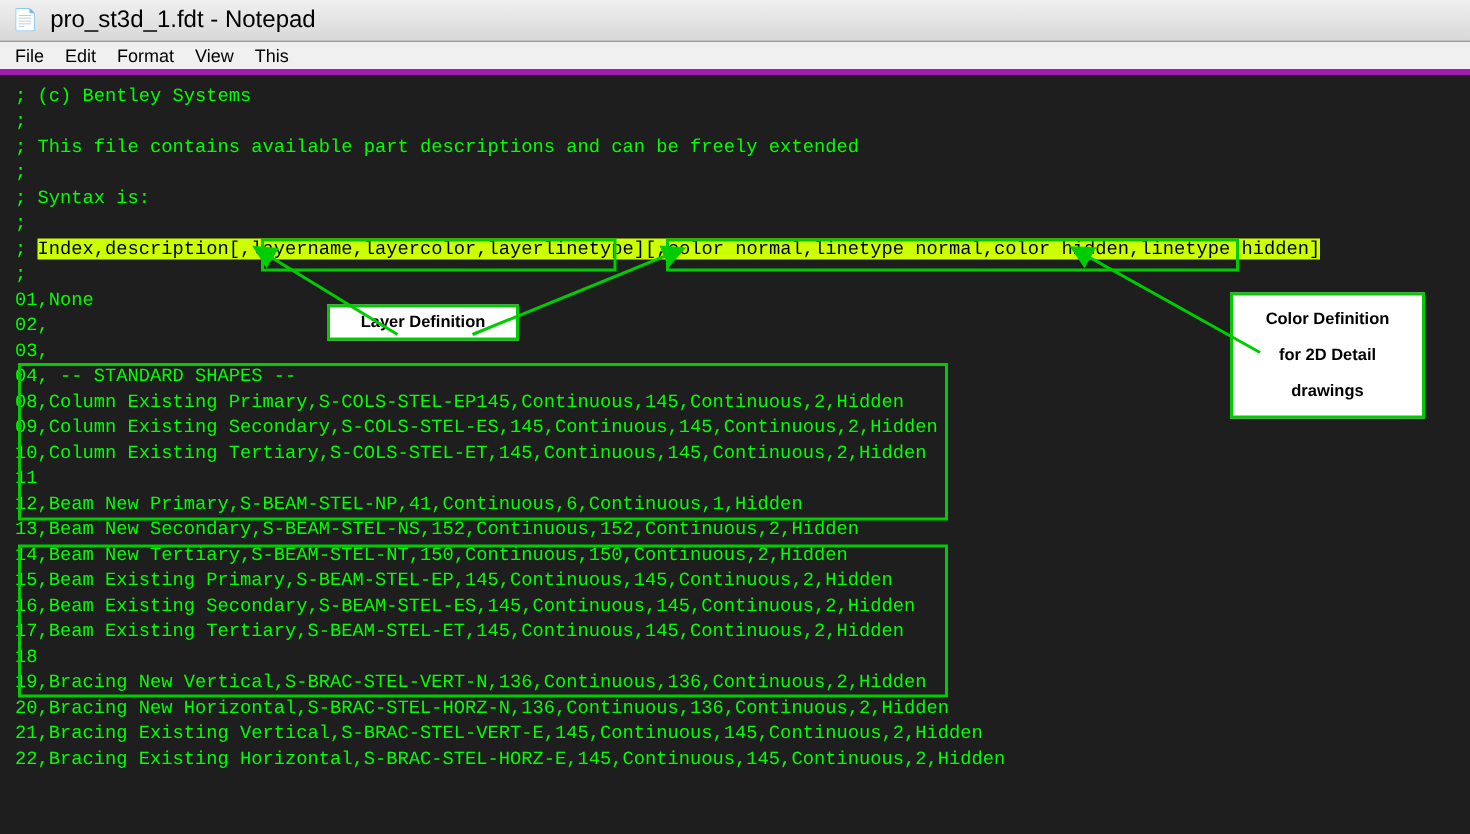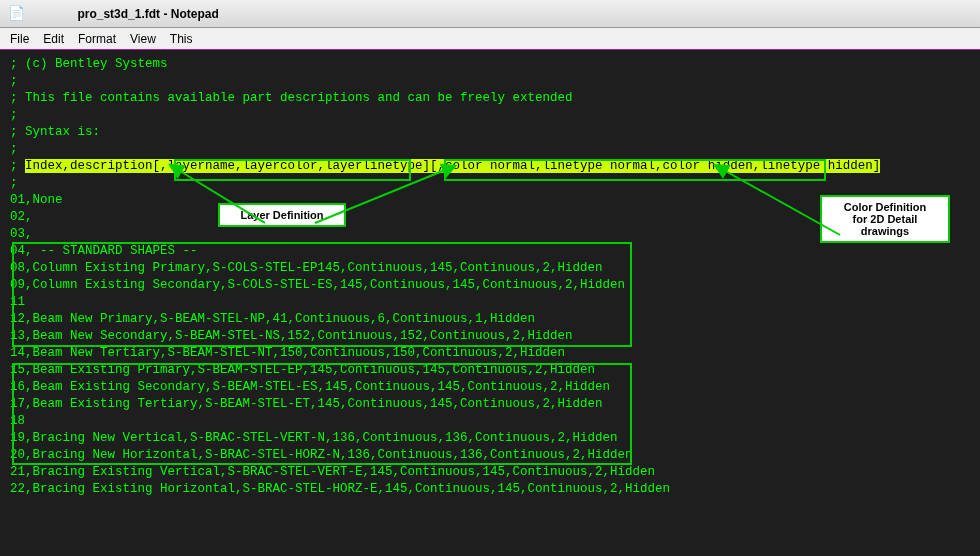--- a/index.html
+++ b/index.html
@@ -22,28 +22,27 @@
       background: linear-gradient(to bottom, #f0f0f0, #d8d8d8);
       border-bottom: 1px solid #999;
       padding: 4px 8px;
       display: flex;
       align-items: center;
       gap: 8px;
       height: 28px;
     }
     .title-bar-text {
       font-family: 'Segoe UI', Arial, sans-serif;
-      font-size: 12px;
-      font-weight: bold;
+      font-size: 16px;
+      font-weight: normal;
       color: #000;
-      margin-left: 44px;
     }
     .menu-bar {
       background: #f0f0f0;
-      border-bottom: 1px solid #a21caf;
+      border-bottom: 4px solid #a21caf;
       padding: 2px 4px;
       display: flex;
       gap: 2px;
       height: 22px;
       align-items: center;
     }
     .menu-item {
       font-family: 'Segoe UI', Arial, sans-serif;
       font-size: 12px;
       padding: 2px 6px;
@@ -130,20 +129,21 @@
       <span class="line comment">; Syntax is:</span>
       <span class="line comment">;</span>
       <span class="line"><span class="comment">; </span><span class="highlight-yellow">Index,description[,layername,layercolor,layerlinetype][,color normal,linetype normal,color hidden,linetype hidden]</span></span>
       <span class="line comment">;</span>
       <span class="line">01,None</span>
       <span class="line">02,</span>
       <span class="line">03,</span>
       <span class="line">04, -- STANDARD SHAPES --</span>
       <span class="line">08,Column Existing Primary,S-COLS-STEL-EP145,Continuous,145,Continuous,2,Hidden</span>
       <span class="line">09,Column Existing Secondary,S-COLS-STEL-ES,145,Continuous,145,Continuous,2,Hidden</span>
+      <span class="line">10,Column Existing Tertiary,S-COLS-STEL-ET,145,Continuous,145,Continuous,2,Hidden</span>
       <span class="line">11</span>
       <span class="line">12,Beam New Primary,S-BEAM-STEL-NP,41,Continuous,6,Continuous,1,Hidden</span>
       <span class="line">13,Beam New Secondary,S-BEAM-STEL-NS,152,Continuous,152,Continuous,2,Hidden</span>
       <span class="line">14,Beam New Tertiary,S-BEAM-STEL-NT,150,Continuous,150,Continuous,2,Hidden</span>
       <span class="line">15,Beam Existing Primary,S-BEAM-STEL-EP,145,Continuous,145,Continuous,2,Hidden</span>
       <span class="line">16,Beam Existing Secondary,S-BEAM-STEL-ES,145,Continuous,145,Continuous,2,Hidden</span>
       <span class="line">17,Beam Existing Tertiary,S-BEAM-STEL-ET,145,Continuous,145,Continuous,2,Hidden</span>
       <span class="line">18</span>
       <span class="line">19,Bracing New Vertical,S-BRAC-STEL-VERT-N,136,Continuous,136,Continuous,2,Hidden</span>
       <span class="line">20,Bracing New Horizontal,S-BRAC-STEL-HORZ-N,136,Continuous,136,Continuous,2,Hidden</span>
@@ -154,21 +154,21 @@
     <div class="overlay">
 
       <div class="box-green" style="top: 192px; left: 12px; width: 620px; height: 105px;"></div>
 
       <div class="box-green" style="top: 313px; left: 12px; width: 620px; height: 102px;"></div>
 
       <div class="annotation-box" style="top: 153px; left: 218px; width: 128px;">
         <span>Layer Definition</span>
       </div>
 
-      <div class="annotation-box" style="top: 145px; right: 30px; width: 130px; line-height: 12px;">
+      <div class="annotation-box" style="top: 145px; right: 30px; width: 130px; line-height: 24px;">
         Color Definition<br>for 2D Detail<br>drawings
       </div>
 
       <svg class="arrow-svg" style="position:absolute; top:0; left:0; width:100%; height:100%;" xmlns="http://www.w3.org/2000/svg">
 
         <line x1="265" y1="173" x2="175" y2="118" stroke="#00cc00" stroke-width="2" marker-end="url(#arrow)"></line>
 
         <line x1="315" y1="173" x2="450" y2="118" stroke="#00cc00" stroke-width="2" marker-end="url(#arrow)"></line>
 
         <line x1="840" y1="185" x2="720" y2="118" stroke="#00cc00" stroke-width="2" marker-end="url(#arrow)"></line>

